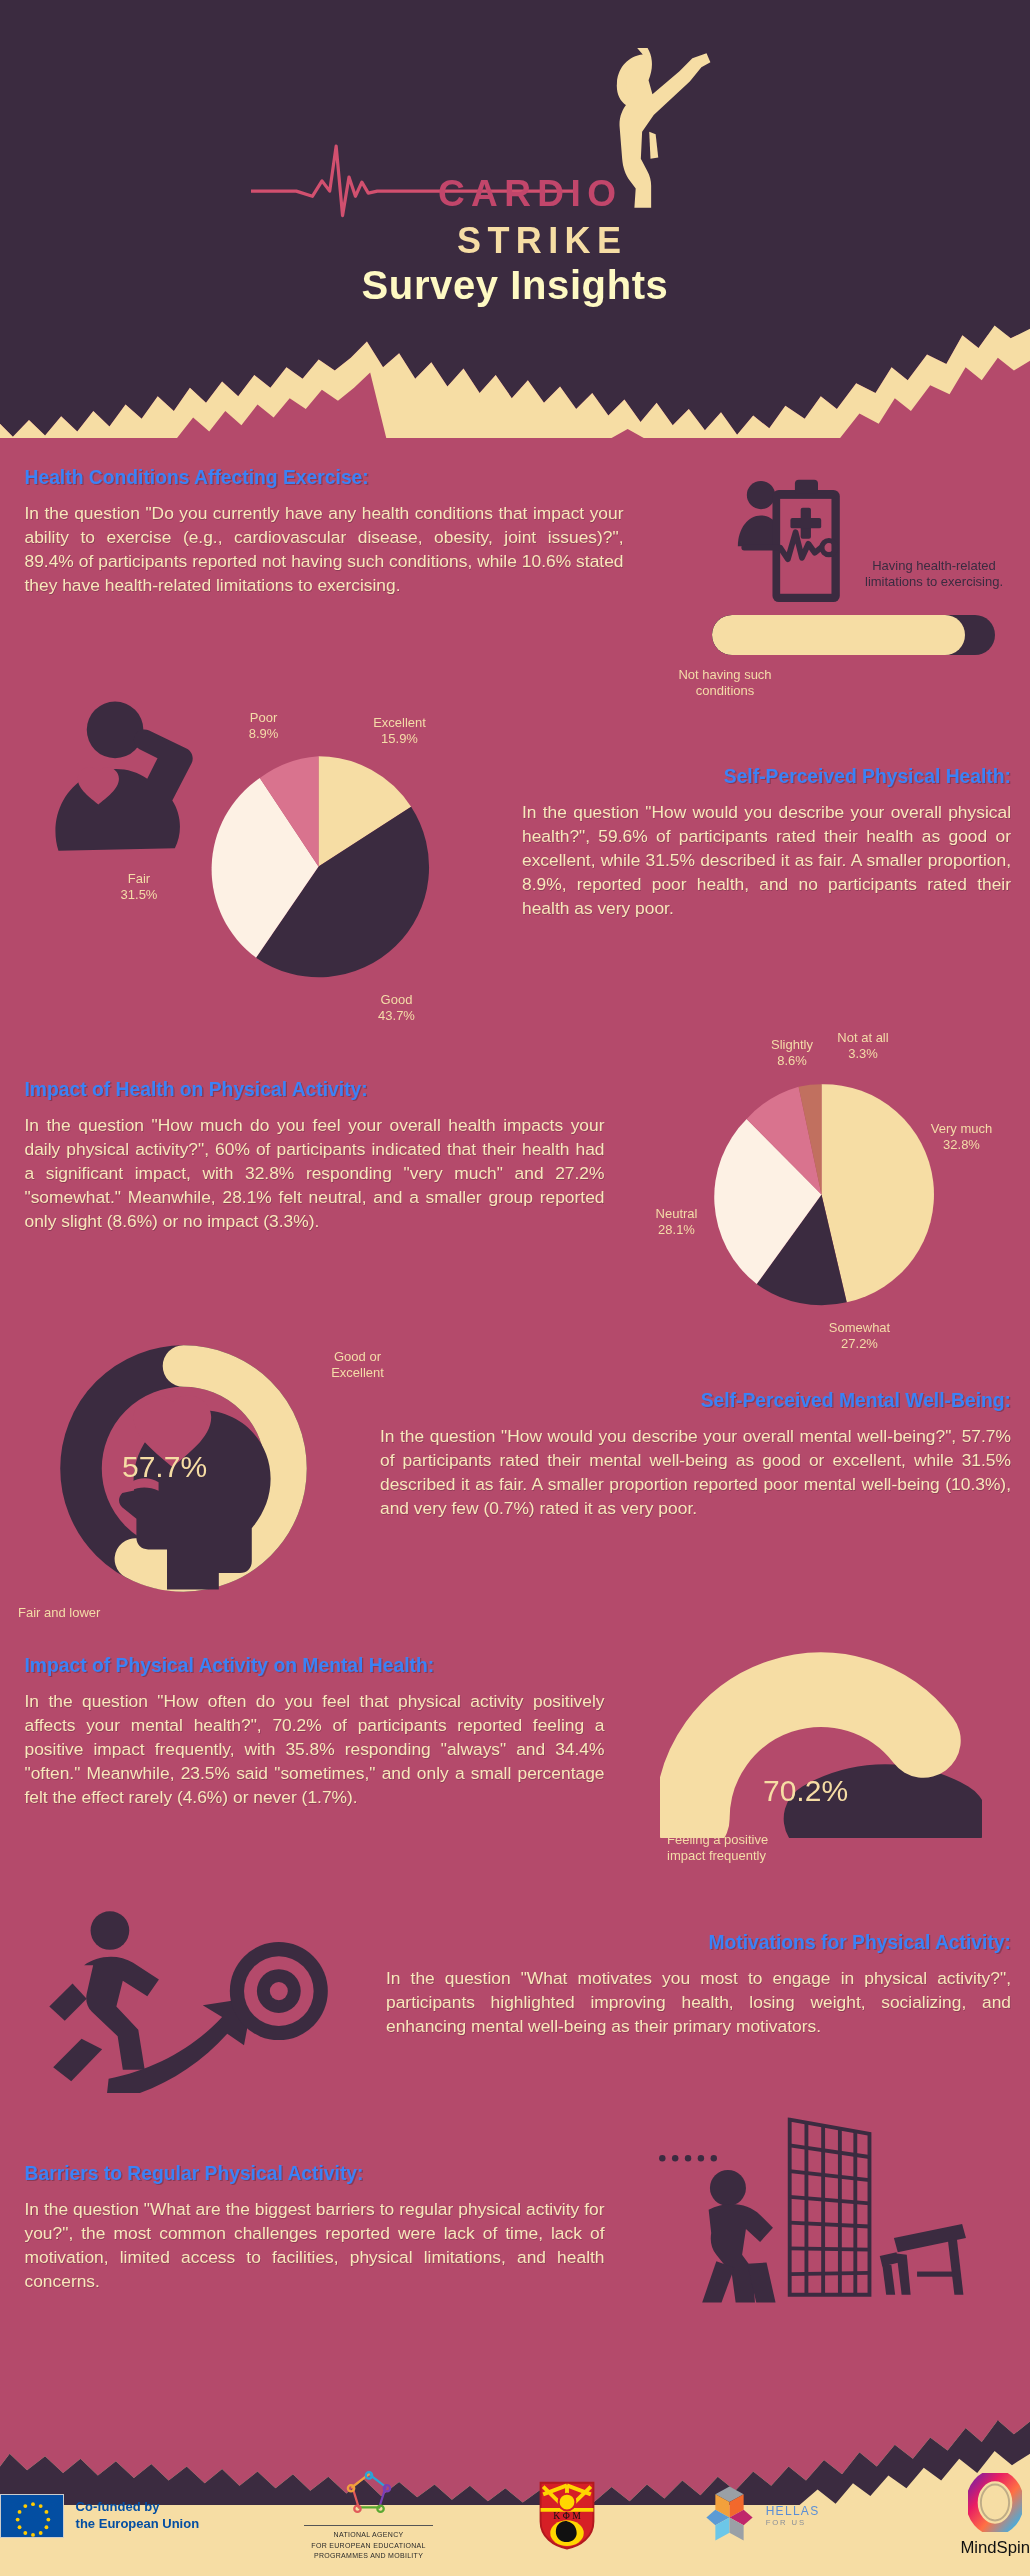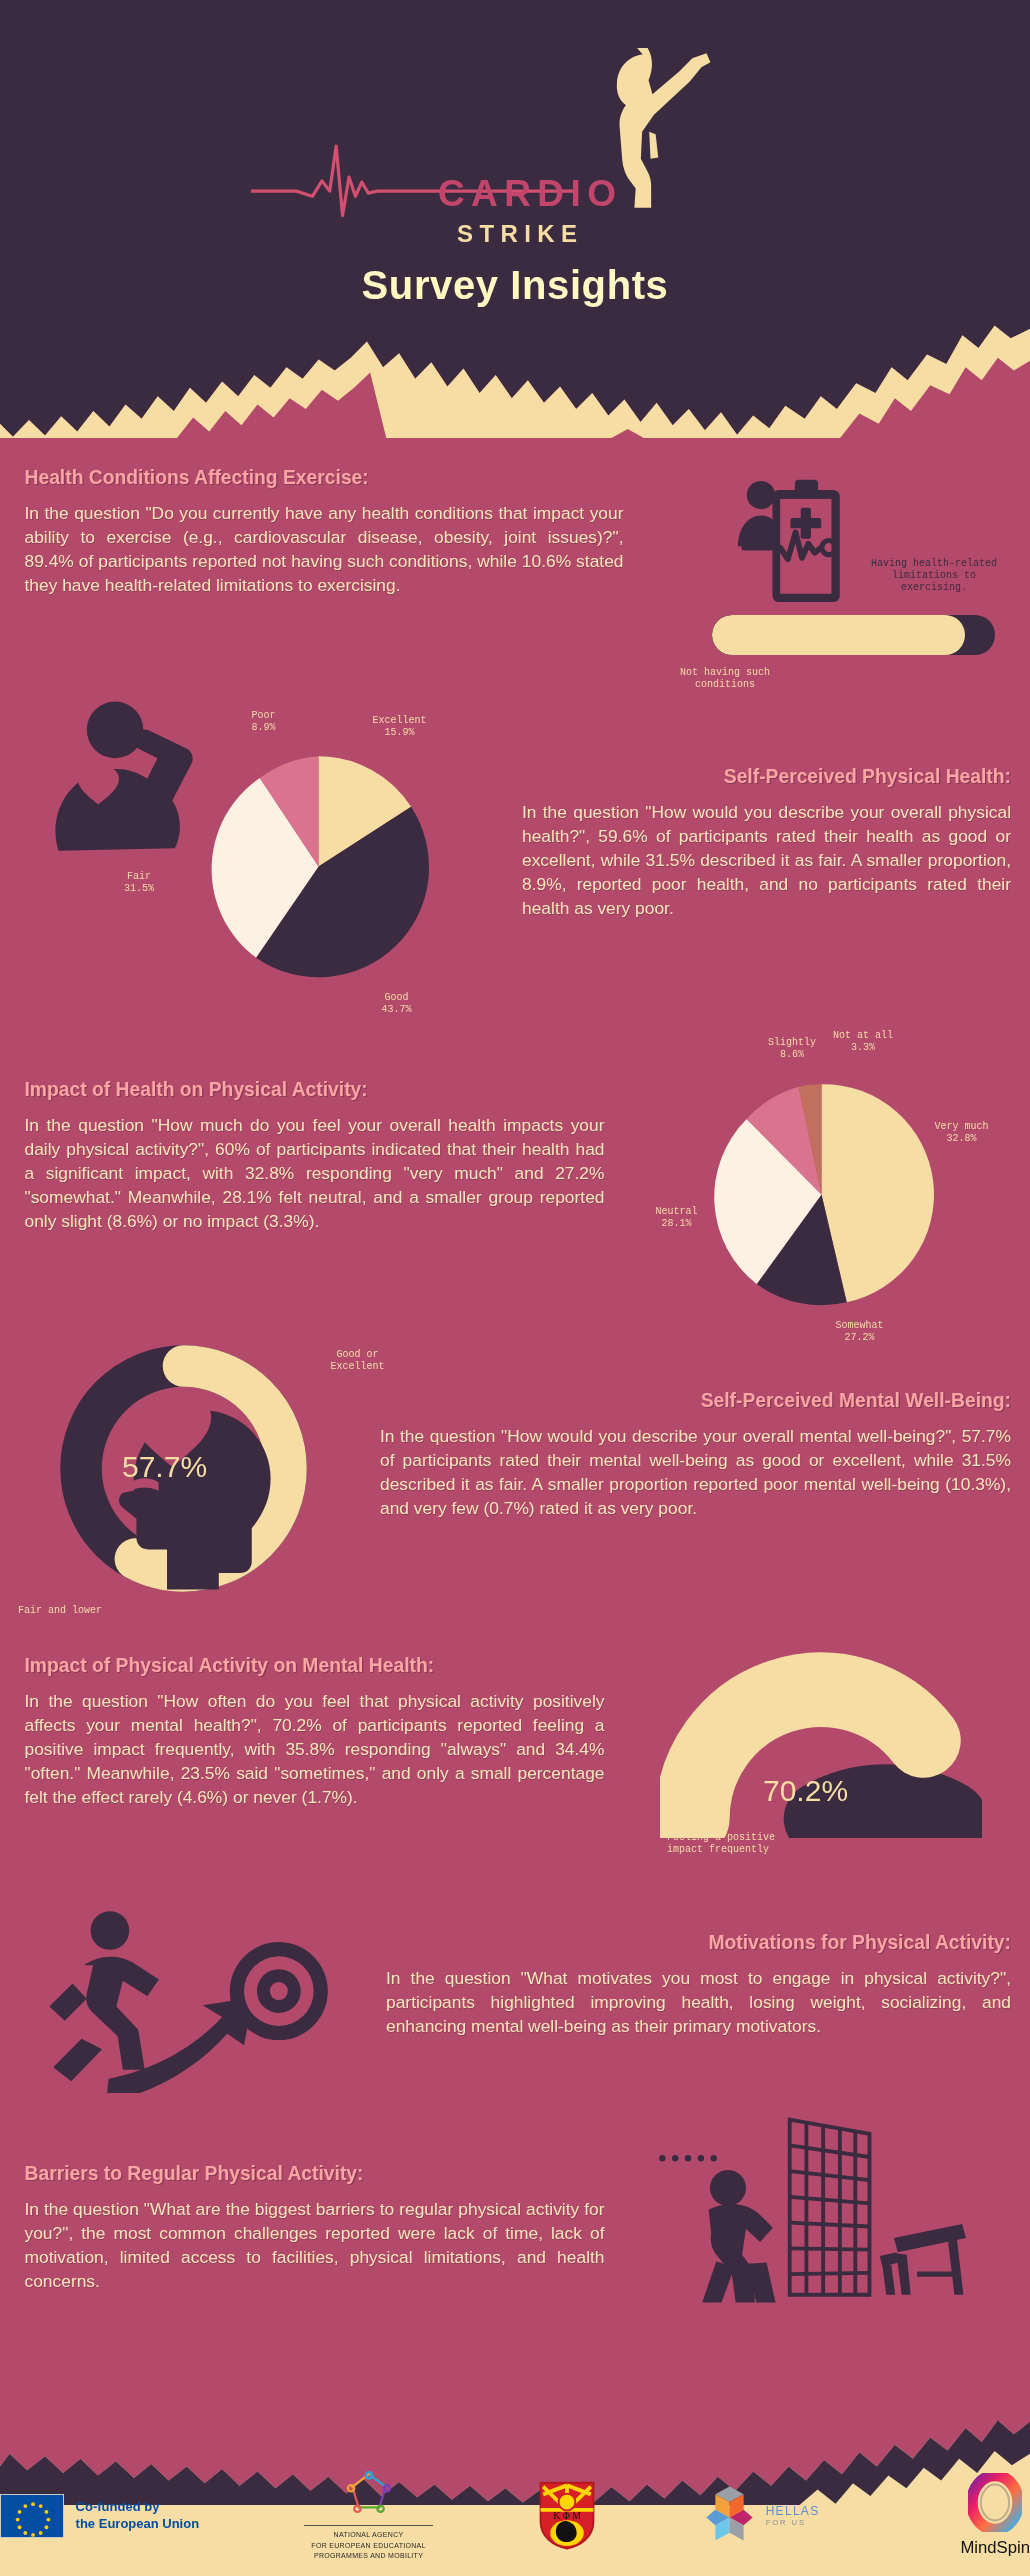--- a/index.html
+++ b/index.html
@@ -37,43 +37,43 @@
   }
   .brand-cardio {
     position:absolute; left:161px; top:138px;
     font-family:"Liberation Sans", sans-serif;
     font-weight:bold; font-size:37px; letter-spacing:6.4px;
     color:#c2466b; text-transform:uppercase;
   }
   .brand-strike {
     position:absolute; left:180px; top:185px;
     font-family:"Liberation Sans", sans-serif;
-    font-weight:bold; font-size:24px; letter-spacing:6.4px;
+    font-weight:bold; font-size:36px; letter-spacing:6.4px;
     color:#f6dda4; text-transform:uppercase;
   }
   .page-title {
     position:absolute; left:0; top:243px; width:1030px; text-align:center;
     font-size:40px; font-weight:bold; color:#fef9c3; letter-spacing:0.6px;margin-top:20px;
   }
 
   
   .sec-head {
-    font-size:19.3px; font-weight:bold; color:#fca5a5;
+    font-size:19.3px; font-weight:bold; color:#3b82f6;
     text-shadow:1.3px 1.3px 0 rgba(60,30,45,.35);
   }
   .sec-body {
     font-size:17.4px; line-height:1.38; color:#f9e7bb;
     text-align:justify; text-shadow:0.6px 0.6px 0 rgba(60,30,45,.30);
   }
   .sec-body.right { text-align:justify; }
 
   .block { position:absolute; }
 
   
-  .lbl { position:absolute; font-size:10px; color:#f4dca8; line-height:1.2;font-family:Liberation Mono, monospace; }
+  .lbl { position:absolute; font-size:13px; color:#f4dca8; line-height:1.2; }
   .lbl.c { text-align:center; }
   .big-pct { position:absolute; font-size:30px; color:#f6dda4; }
 
   
   .pbar-track {
     position:absolute; width:283px; height:40px; border-radius:20px;
     background:#3b2b40; overflow:hidden;
   }
   .pbar-fill {
     position:absolute; left:0; top:0; height:40px; border-radius:20px;

